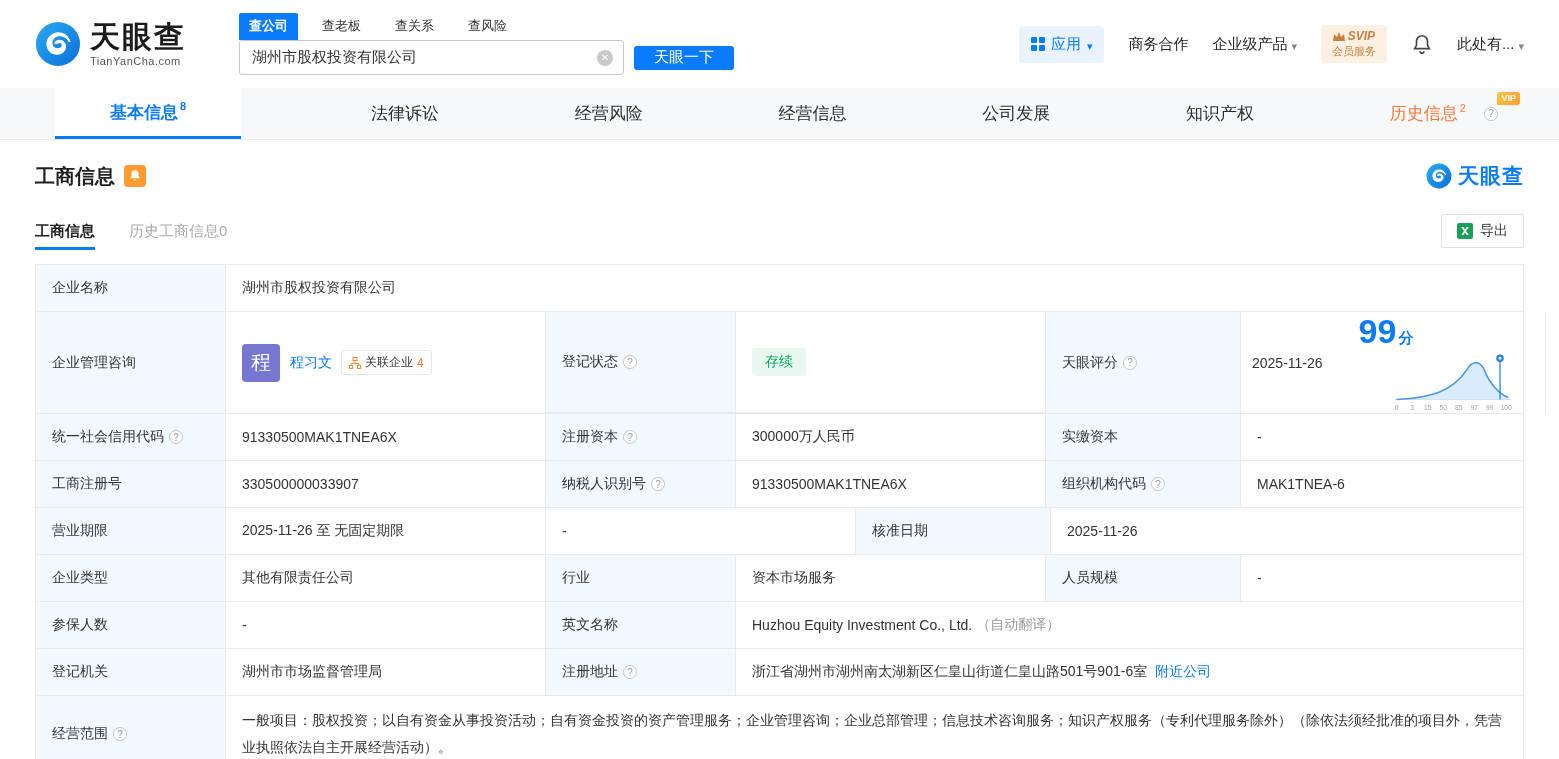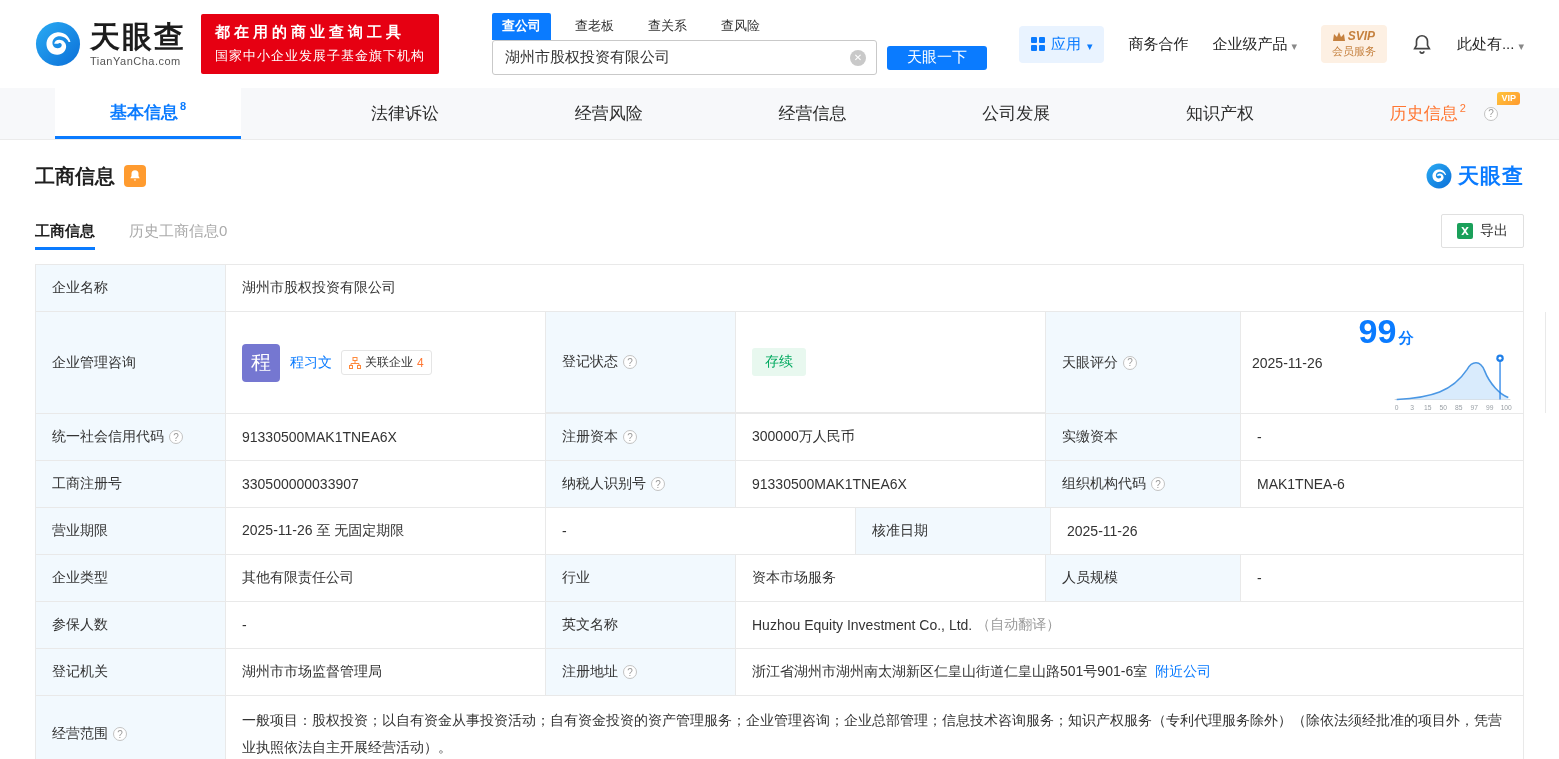--- a/index.html
+++ b/index.html
@@ -117,24 +117,20 @@
         </defs>
       <circle cx="24" cy="24" r="23" fill="url(#lg1)"></circle>
       <path d="M37 22c-1.5-7-8-11-14.5-10C16 13 11.5 18.5 12 25c.5 6 5.5 10.5 11.5 10.2 5-.3 9-4.2 9-8.7 0-4-3.4-7-7.2-7-2.6 0-5 1.7-5.3 4.2h4.2c.3-.6 1-.9 1.7-.8 1.2.1 2.1 1.2 2 2.4-.2 2-2.2 3.3-4.5 3.2-3.2-.2-5.4-2.8-5.2-6 .3-4 3.7-6.8 8-6.5 4.7.3 8 3.4 8.8 6z" fill="#fff"></path>
     </svg>
     <div class="logo-text">
       <div class="logo-cn">天眼查</div>
       <div class="logo-en">TianYanCha.com</div>
     </div>
   </div>
 
-  <div class="slogan">
-    <div class="slogan-l1">都在用的商业查询工具</div>
-    <div class="slogan-l2">国家中小企业发展子基金旗下机构</div>
-  </div>
 
   <div class="search-area">
     <div class="search-tabs">
       <span class="stab active">查公司</span>
       <span class="stab">查老板</span>
       <span class="stab">查关系</span>
       <span class="stab">查风险</span>
     </div>
     <div class="search-row">
       <div class="search-box">

